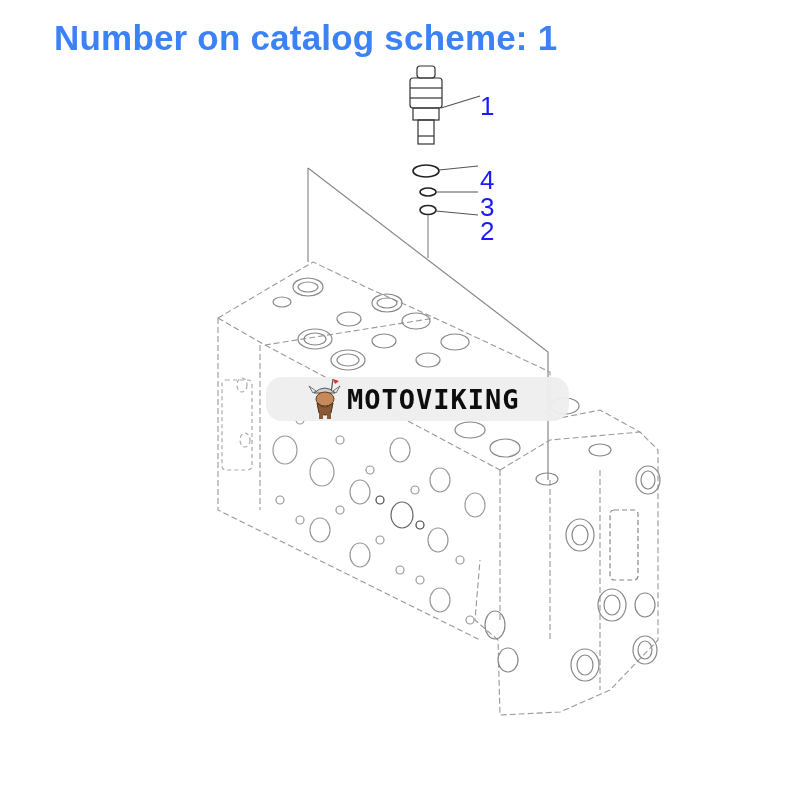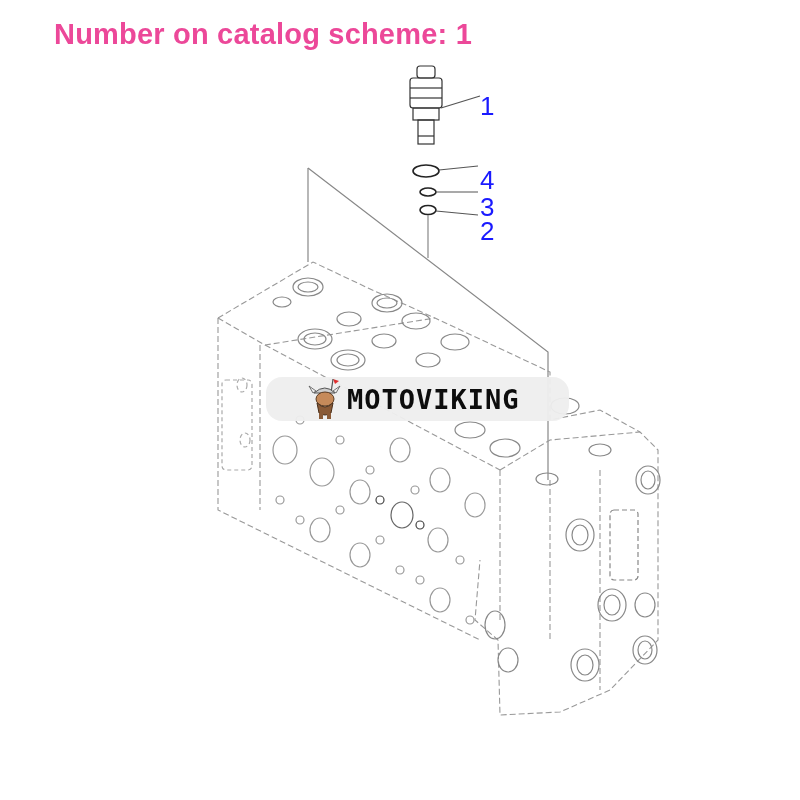--- a/index.html
+++ b/index.html
@@ -1,20 +1,20 @@
 <!DOCTYPE html>
 <html><head>
   <meta charset="utf-8">
   <style>
     html, body { margin: 0; padding: 0; background: #ffffff; }
     body { width: 800px; height: 800px; position: relative; overflow: hidden; font-family: "Liberation Sans", sans-serif; }
     .title {
       position: absolute; left: 54px; top: 18px;
       font-family: "Liberation Sans", sans-serif;
-      font-weight: bold; font-size: 29px; color: #ec4899;
+      font-weight: bold; font-size: 35px; color: #3b82f6;
       letter-spacing: 0.2px; white-space: nowrap;
     }
     .diagram { position: absolute; left: 0; top: 0; width: 800px; height: 800px; }
     .callout {
       position: absolute; font-family: "Liberation Sans", sans-serif;
       font-size: 26px; color: #1a1aff; line-height: 1;
     }
     .watermark {
       position: absolute; left: 266px; top: 377px; width: 268px; height: 44px;
       background: rgba(238,238,238,0.95); border-radius: 16px;

